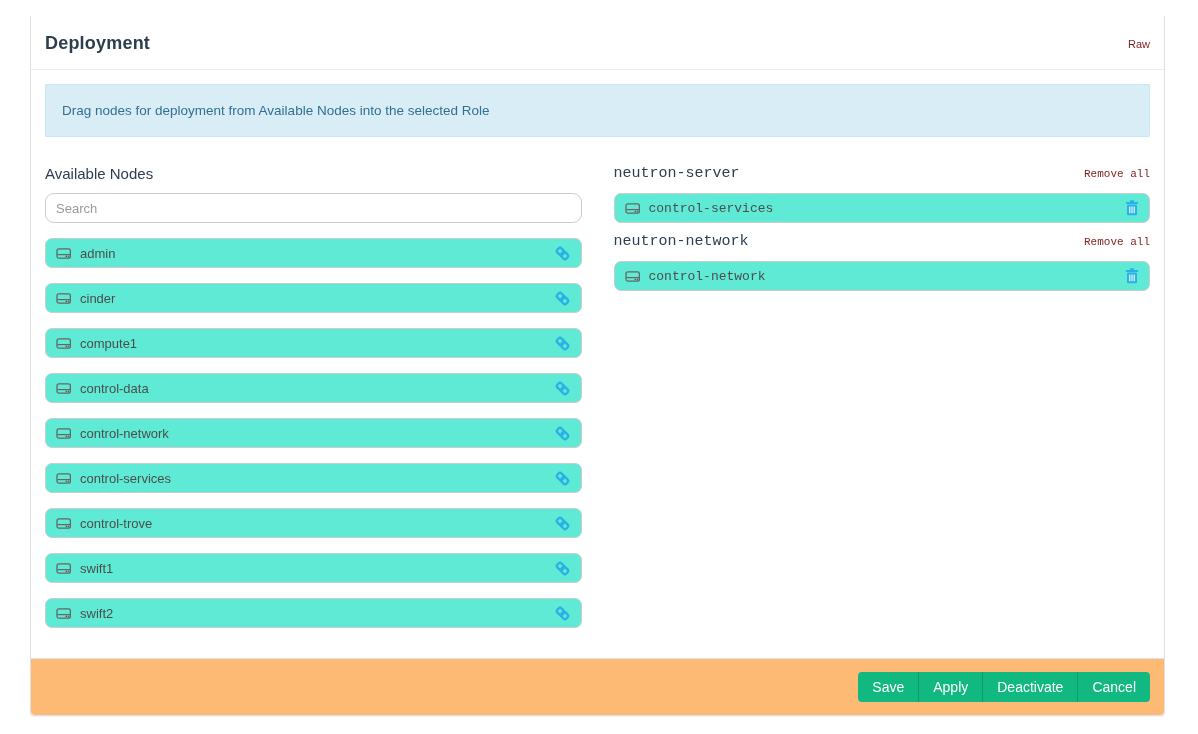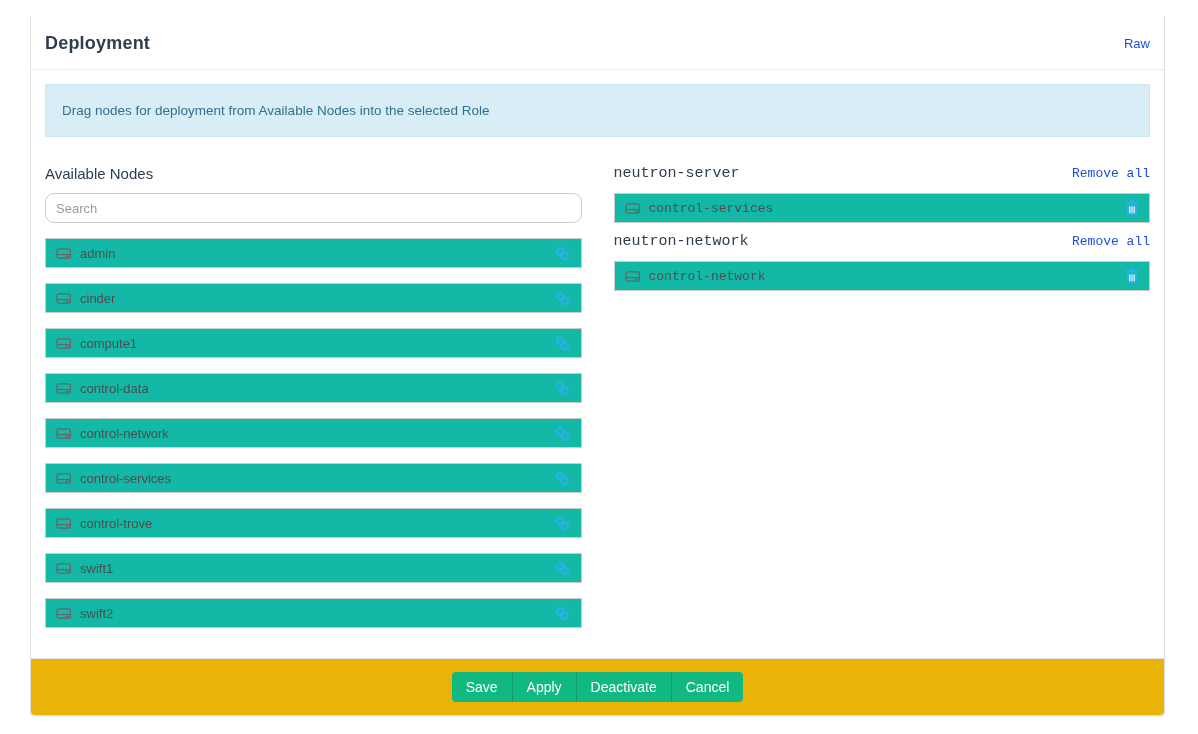--- a/index.html
+++ b/index.html
@@ -26,22 +26,22 @@
     padding: 17px 14px 15px 14px;
     border-bottom: 1px solid #ececec;
   }
   .page-title {
     font-size: 18px;
     font-weight: 600;
     color: #2d3e50;
     letter-spacing: 0.2px;
   }
   .link {
-    color: #1d4ed8;
-    font-size: 13px;
+    color: #7f1d1d;
+    font-size: 11px;
     text-decoration: none;
     cursor: pointer;
   }
   .panel-body { padding: 14px 14px 30px 14px; }
   .alert-info {
     background: #d9edf7;
     border: 1px solid #cde6f3;
     border-radius: 1px;
     color: #31708f;
     font-size: 13.5px;
@@ -73,38 +73,38 @@
     font-family: "Liberation Sans", sans-serif;
     outline: none;
     margin-bottom: 15px;
   }
   .search-input::placeholder { color: #9a9a9a; }
   .node-row {
     display: flex;
     align-items: center;
     height: 30px;
     border: 1px solid #cccccc;
-    border-radius: 0;
-    background: #14b8a6;
+    border-radius: 7px;
+    background: #5eead4;
     padding: 0 10px;
     margin-bottom: 15px;
     cursor: move;
   }
   .node-row:last-child { margin-bottom: 0; }
   .node-icon { display: inline-flex; margin-right: 9px; flex: 0 0 auto; }
   .node-label { font-size: 13px; color: #4d4d4d; white-space: nowrap; }
   .row-action { margin-left: auto; display: inline-flex; cursor: pointer; flex: 0 0 auto; }
   .role-section { margin-bottom: 10px; font-family: Liberation Mono, monospace; }
   .panel-footer {
-    background: #eab308;
+    background: #fdba74;
     border-top: 1px solid #e3e3e3;
     border-radius: 0 0 4px 4px;
     padding: 13px 14px;
     display: flex;
-    justify-content: center;
+    justify-content: flex-end;
   }
   .btn-group { display: inline-flex; }
   .btn {
     background: #11b87f;
     color: #fff;
     border: none;
     font-size: 14px;
     font-family: "Liberation Sans", sans-serif;
     height: 30px;
     padding: 0 14px;

